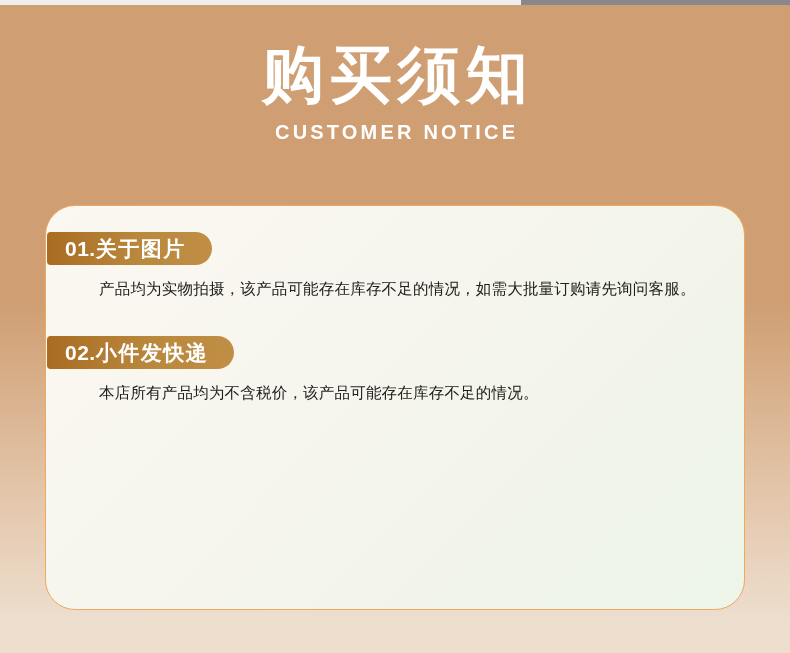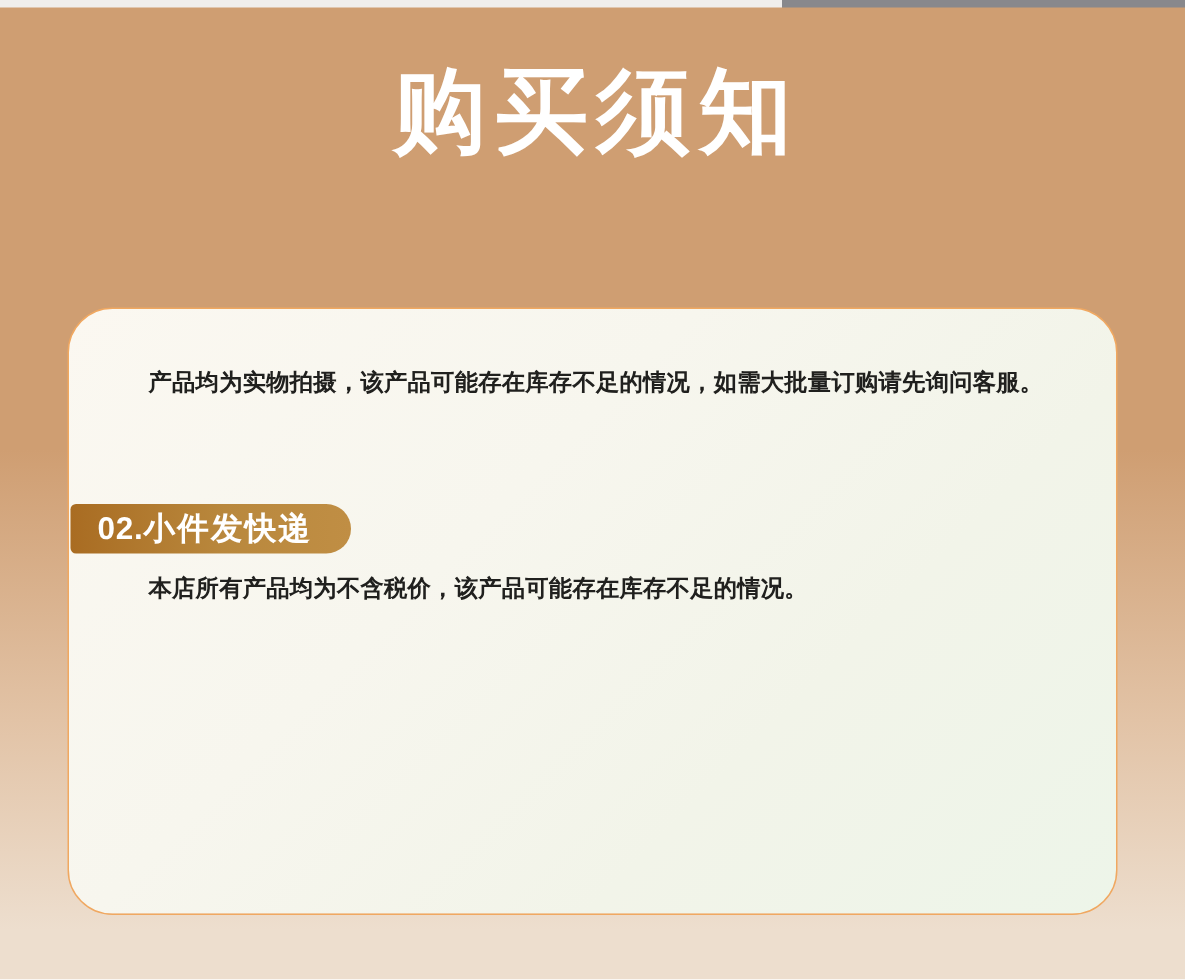--- a/index.html
+++ b/index.html
@@ -99,37 +99,38 @@
   .badge .num { letter-spacing:0.5px; }
 
   .body-text {
     margin:10px 0 0 53px;
     padding-right:36px;
     font-size:15.5px;
     line-height:28px;
     color:#20201e;
     letter-spacing:0.2px;
     text-align:justify;
-    font-weight:bold;
   }
 </style>
 </head>
 <body>
 
 <div id="page">
 
   <div class="top-strip"></div>
 
   <div class="header">
     <div class="header-title">购买须知</div>
+    <div class="header-sub">CUSTOMER NOTICE</div>
   </div>
 
   <div class="card">
 
     <div class="section s1">
+      <div class="badge"><span class="num">01.</span><span>关于图片</span></div>
       <div class="body-text">产品均为实物拍摄，该产品可能存在库存不足的情况，如需大批量订购请先询问客服。</div>
     </div>
 
     <div class="section s2">
       <div class="badge"><span class="num">02.</span><span>小件发快递</span></div>
       <div class="body-text">本店所有产品均为不含税价，该产品可能存在库存不足的情况。</div>
     </div>
 
     <div class="section s3">
     </div>

